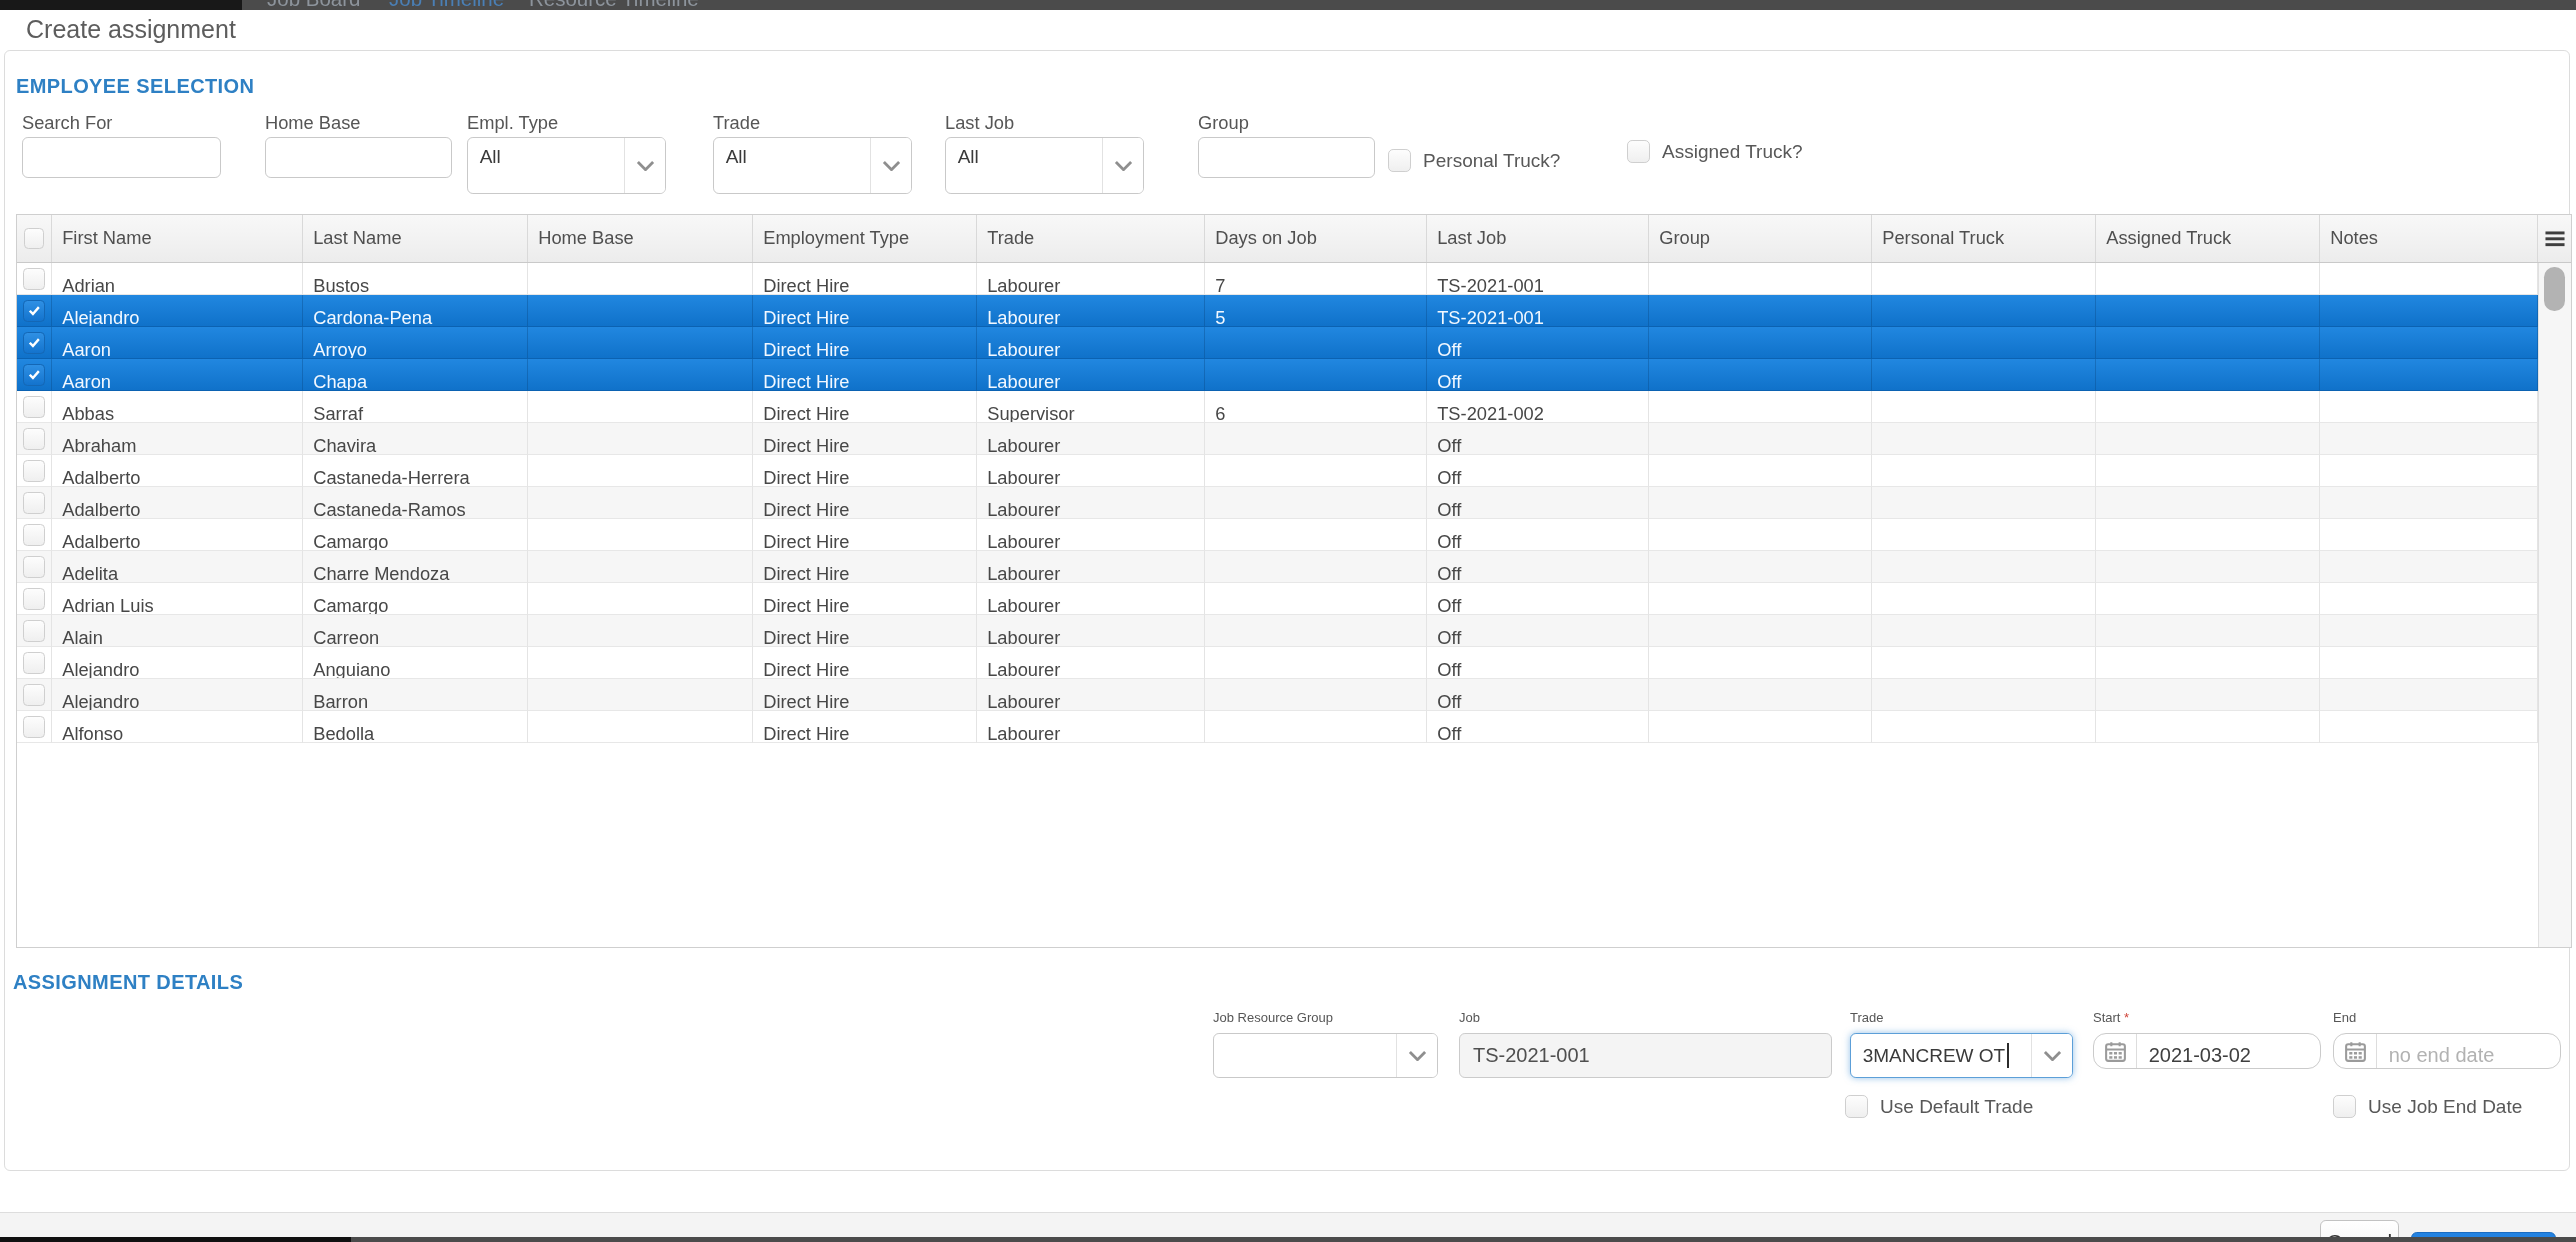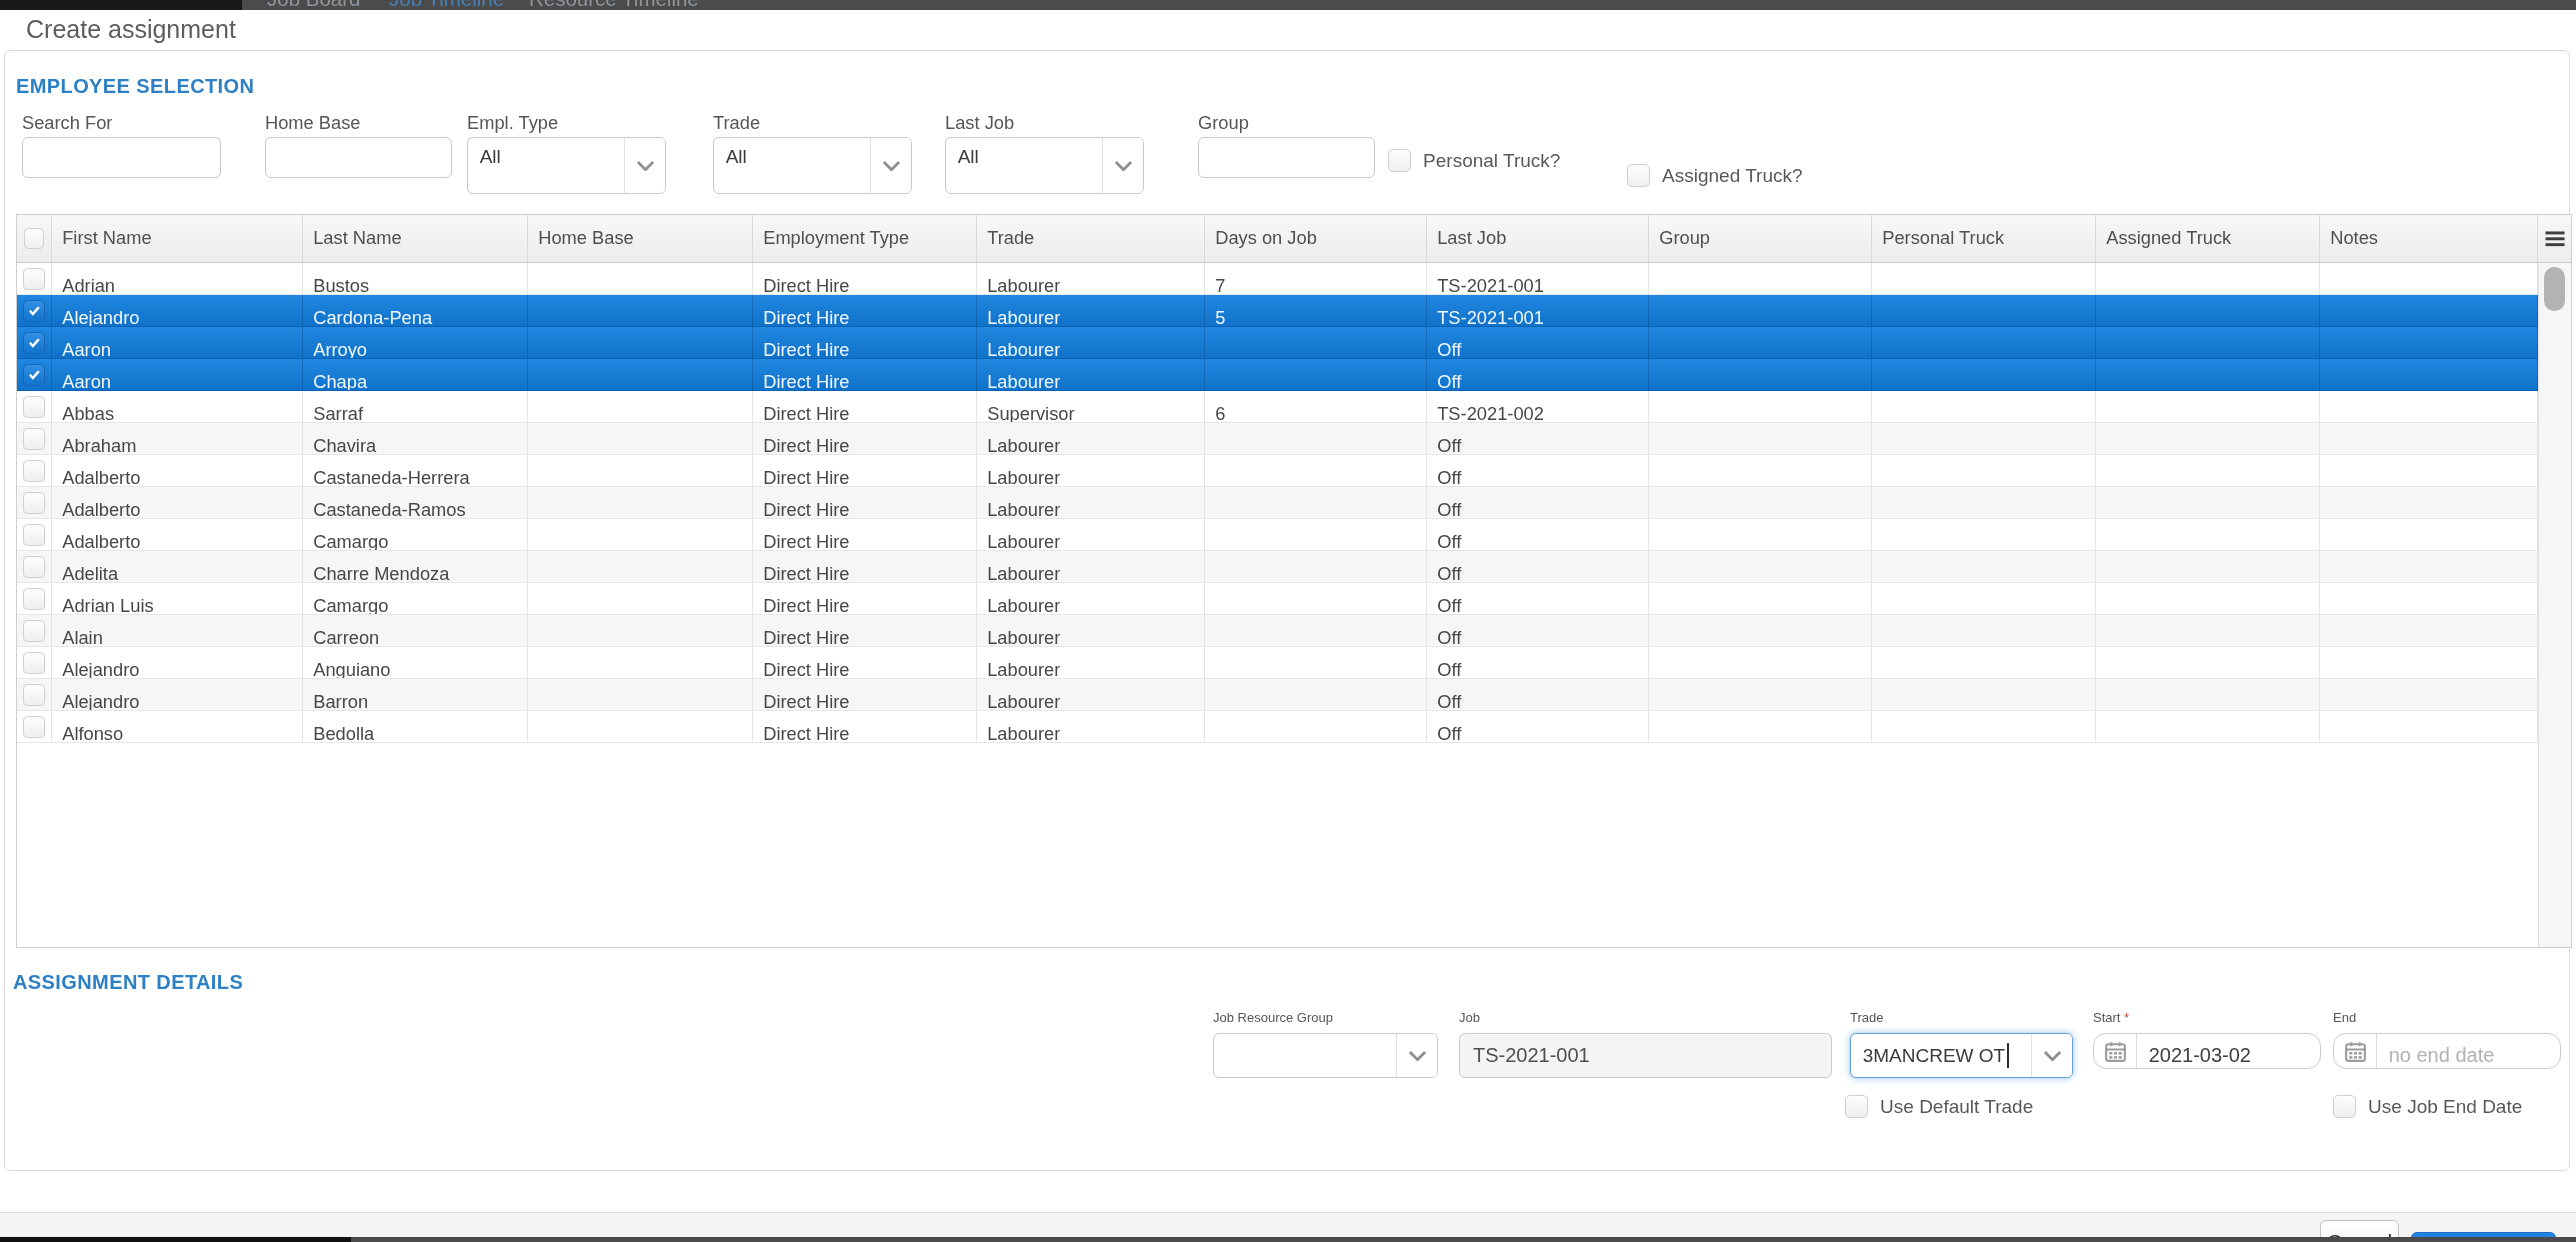--- a/index.html
+++ b/index.html
@@ -154,21 +154,21 @@
     </div>
   </div>
   <div class="field" style="left:1198px;top:112px;width:177px;">
     <div class="f-label">Group</div>
     <input class="f-input" value="" style="">
   </div>
   <div class="checkline" style="left:1388px;top:149px;">
     <div class="cbox"></div>
     <div class="c-label">Personal Truck?</div>
   </div>
-  <div class="checkline" style="left:1627px;top:164px;">
+  <div class="checkline" style="left:1627px;top:140px;">
     <div class="cbox"></div>
     <div class="c-label">Assigned Truck?</div>
   </div>
 
   <div class="grid">
     <div class="t-header g-cols">
       <div class="h-check">
         <div class="cbox"></div>
       </div>
 

